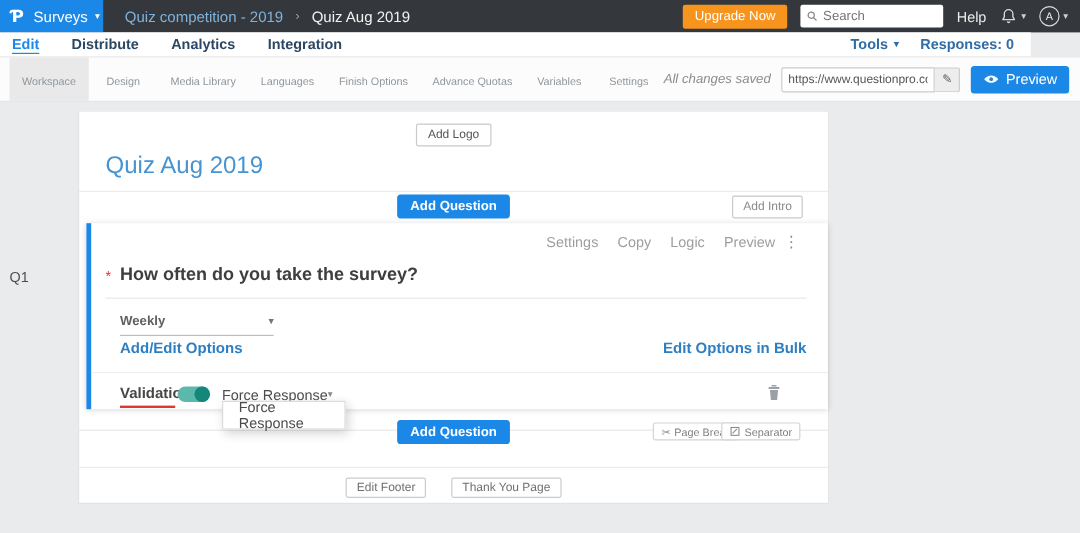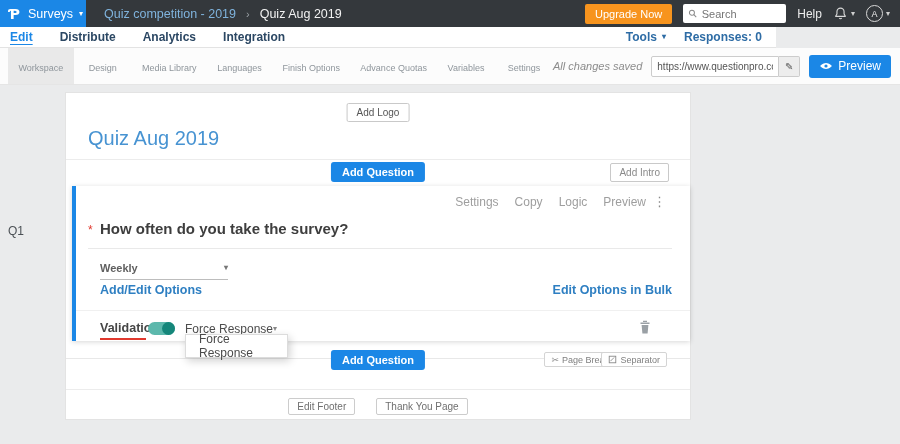--- a/index.html
+++ b/index.html
@@ -11,29 +11,29 @@
   .logo-area { width:86px; height:27px; background:#1b87e6; display:flex; align-items:center; gap:8px; padding:0 9px; color:#fff; cursor:pointer; }
   .logo-p { font-family:"DejaVu Sans", sans-serif; font-weight:bold; font-size:14px; line-height:1; }
   .surveys { font-size:12.5px; display:flex; align-items:center; gap:6px; white-space:nowrap; }
   .caret { font-size:8px; line-height:1; }
   .crumbs { margin-left:18px; display:flex; gap:10px; font-size:12.5px; align-items:center; white-space:nowrap; }
   .crumb1 { color:#7fb3dd; }
   .crumbsep { color:#9aa0a5; font-size:11px; }
   .crumb2 { color:#f2f2f2; }
   .topbar-right { margin-left:auto; display:flex; align-items:center; gap:11px; padding-right:10px; }
   .upgrade { background:#f7941e; color:#fff; font-size:11px; font-weight:normal; padding:4px 10px; border-radius:2px; cursor:pointer; white-space:nowrap; }
-  .searchbox { display:flex; align-items:center; background:#fff; border-radius:2px; width:103px; height:19px; padding:0 5px; gap:4px; }
+  .searchbox { display:flex; align-items:center; background:#fff; border-radius:2px; width:119px; height:19px; padding:0 5px; gap:4px; }
   .searchbox input { border:none; outline:none; width:100%; font-size:11px; color:#444; background:transparent; }
   .help { color:#ececec; font-size:12px; cursor:pointer; }
   .icon-caret-dim { color:#cfcfcf; font-size:8px; }
   .bellwrap, .avatarwrap { display:flex; align-items:center; gap:3px; cursor:pointer; }
   .avatar { width:17px; height:17px; border:1px solid #d9d9d9; border-radius:50%; color:#ececec; font-size:9px; display:flex; align-items:center; justify-content:center; }
 
   
-  .navrow { position:absolute; top:27px; left:0; width:776px; height:21px; background:#fff; border-bottom:1px solid #e3e3e3; display:flex; align-items:center; padding:0 10px; font-size:12px; font-weight:bold; }
+  .navrow { position:absolute; top:27px; left:0; width:859px; height:21px; background:#fff; border-bottom:1px solid #e3e3e3; display:flex; align-items:center; padding:0 10px; font-size:12px; font-weight:bold; }
   .tab { margin-right:27px; color:#2b4763; cursor:pointer; }
   .tab.active { color:#1b87e6; text-decoration:underline; text-underline-offset:3px; }
   .nav-right { margin-left:auto; display:flex; gap:18px; color:#2e6ca5; align-items:center; padding-right:4px; }
   .nav-right > div { display:flex; align-items:center; gap:5px; cursor:pointer; }
 
   
   .toolbar { position:absolute; top:48px; left:0; width:900px; height:37px; background:#fcfcfc; border-bottom:1px solid #e5e5e5; display:flex; align-items:stretch; padding-left:8px; }
   .tbitem { display:flex; flex-direction:column; align-items:center; justify-content:center; gap:3px; padding:16px 11px; min-width:58px; cursor:pointer; }
   .tbitem.active { background:#e9e9e9; }
   .tblabel { font-size:9px; color:#8f969c; white-space:nowrap; }

